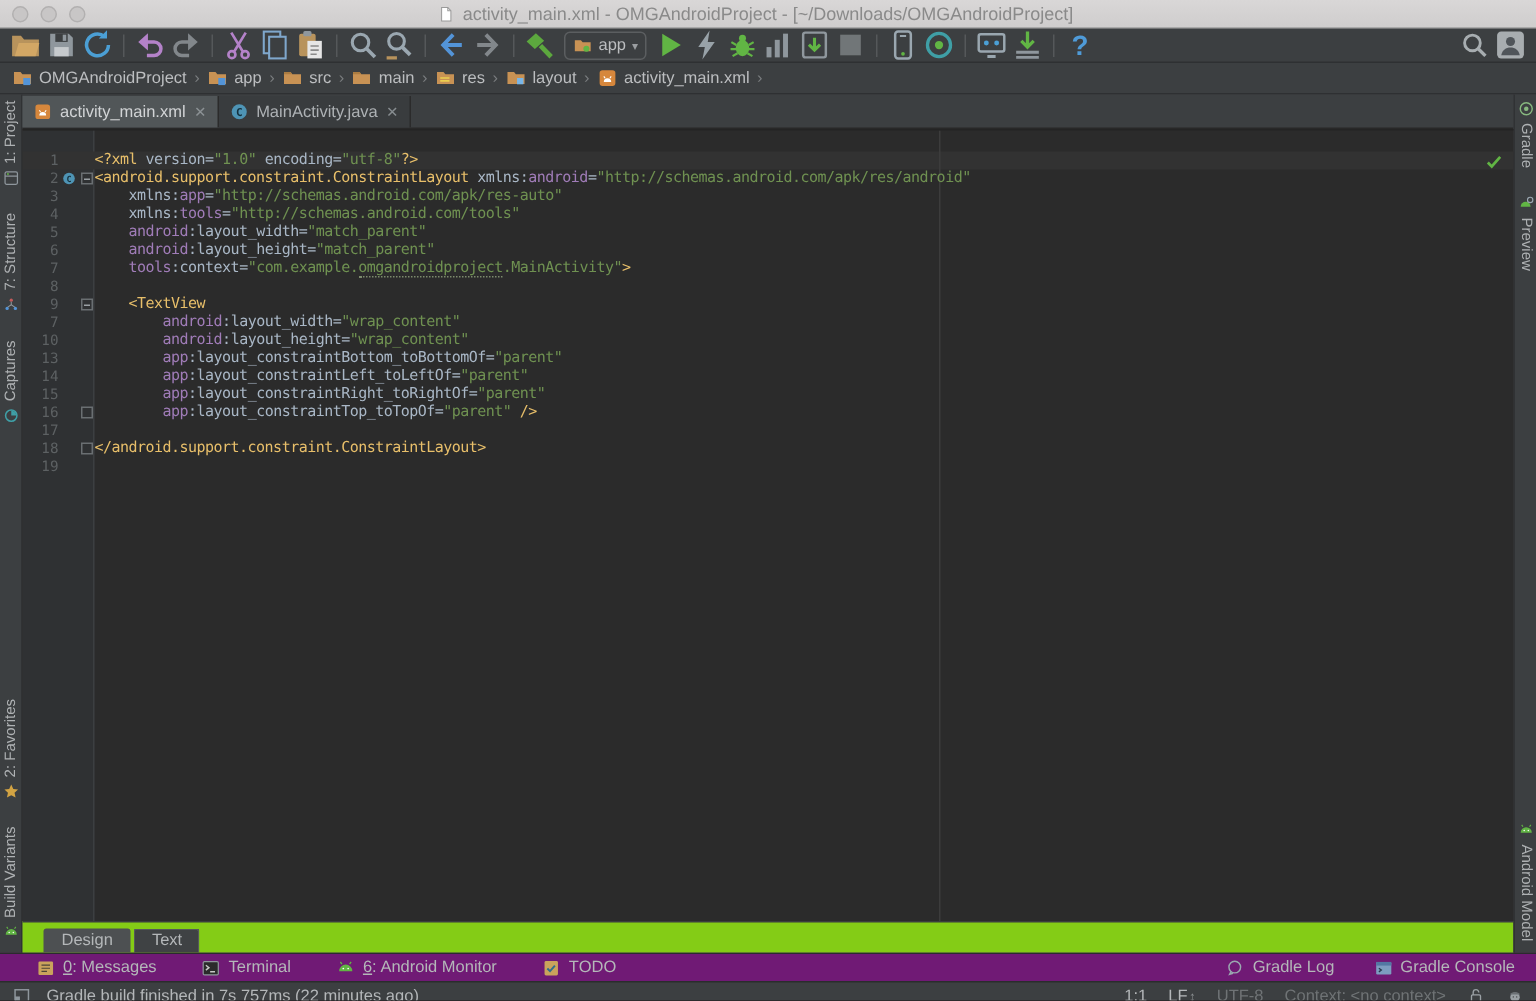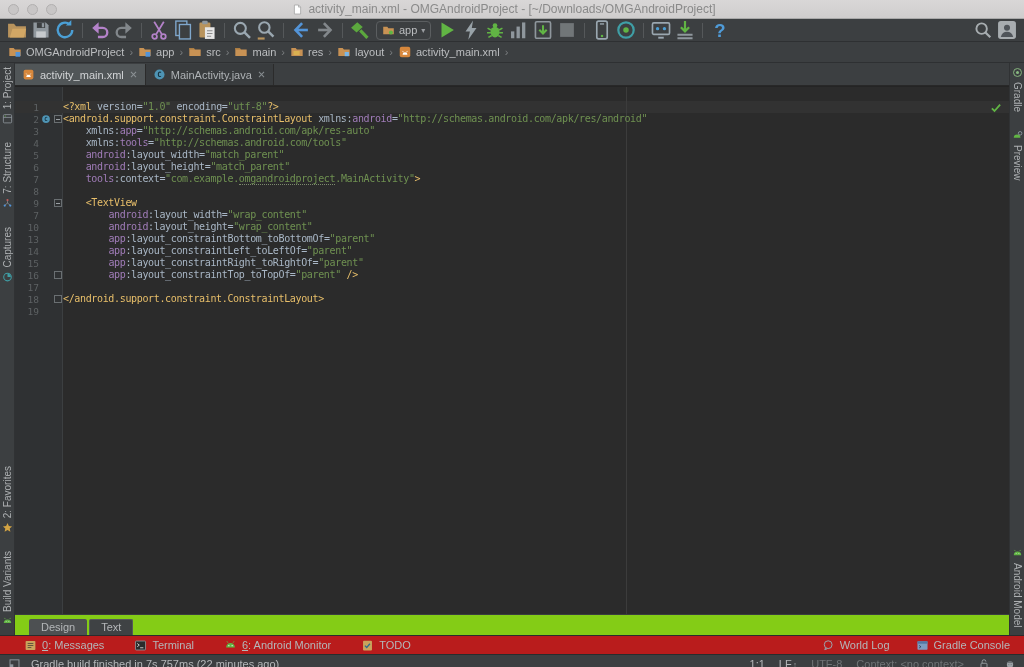--- a/index.html
+++ b/index.html
@@ -75,21 +75,21 @@
   .tk-n{color:#a07cb8;}
   .tk-s{color:#6f9151;}
   .tk-p{color:#a9b7c6;}
   .u-typo{border-bottom:1px dotted #7c8a6d;}
   
   .designbar{height:20px;background:#84cc16;border-top:1px solid #3a3d3f;display:flex;align-items:flex-end;
              padding-left:14px;gap:2px;}
   .dtab{padding:2px 12px;font-size:11px;color:#b4b7b9;background:#4d5052;border-radius:2px 2px 0 0;}
   .dtab.sel{background:#3f4244;border:1px solid #55585a;border-bottom:none;padding:1px 11px 2px;}
   
-  .toolwinbar{height:18px;background:#b91c1c;border-top:1px solid #2a2c2d;display:flex;align-items:center;
+  .toolwinbar{height:18px;background:#701a75;border-top:1px solid #2a2c2d;display:flex;align-items:center;
               padding:0 14px 0 24px;font-size:11px;color:#b4b7b9;}
   .twitem{display:flex;align-items:center;gap:5px;margin-right:30px;}
   .twitem .ticon{width:13px;height:13px;}
   .twspacer{flex:1;}
   .twitem.right{margin-right:0;margin-left:26px;}
   .twitem u{text-decoration:underline;}
   
   .statusbar{height:17px;background:#3c3f41;border-top:1px solid #2a2c2d;display:flex;align-items:center;
              font-size:11px;color:#b4b7b9;padding:0 8px;}
   .stmsg{margin-left:10px;}
@@ -643,21 +643,21 @@
         <span>TODO</span>
       </div>
       <div class="twspacer"></div>
       <div class="twitem right">
         <span class="ticon">
           <svg viewBox="0 0 16 16">
             <circle cx="7.6" cy="7" r="4.8" fill="none" stroke="#9aa7b0" stroke-width="1.2"></circle>
             <path d="M4.6 10.6 3.4 13l2.8-.9" fill="none" stroke="#9aa7b0" stroke-width="1.2"></path>
           </svg>
         </span>
-        <span>World Log</span>
+        <span>Gradle Log</span>
       </div>
       <div class="twitem right">
         <span class="ticon">
           <svg viewBox="0 0 16 16">
             <rect x="1.8" y="2.8" width="12.4" height="10.4" rx="1" fill="#7d9cc0"></rect>
             <rect x="1.8" y="2.8" width="12.4" height="3" fill="#5377a3"></rect>
             <path d="M4 8l2 1.5L4 11" stroke="#27394d" stroke-width="1.1" fill="none"></path>
           </svg>
         </span>
         <span>Gradle Console</span>

